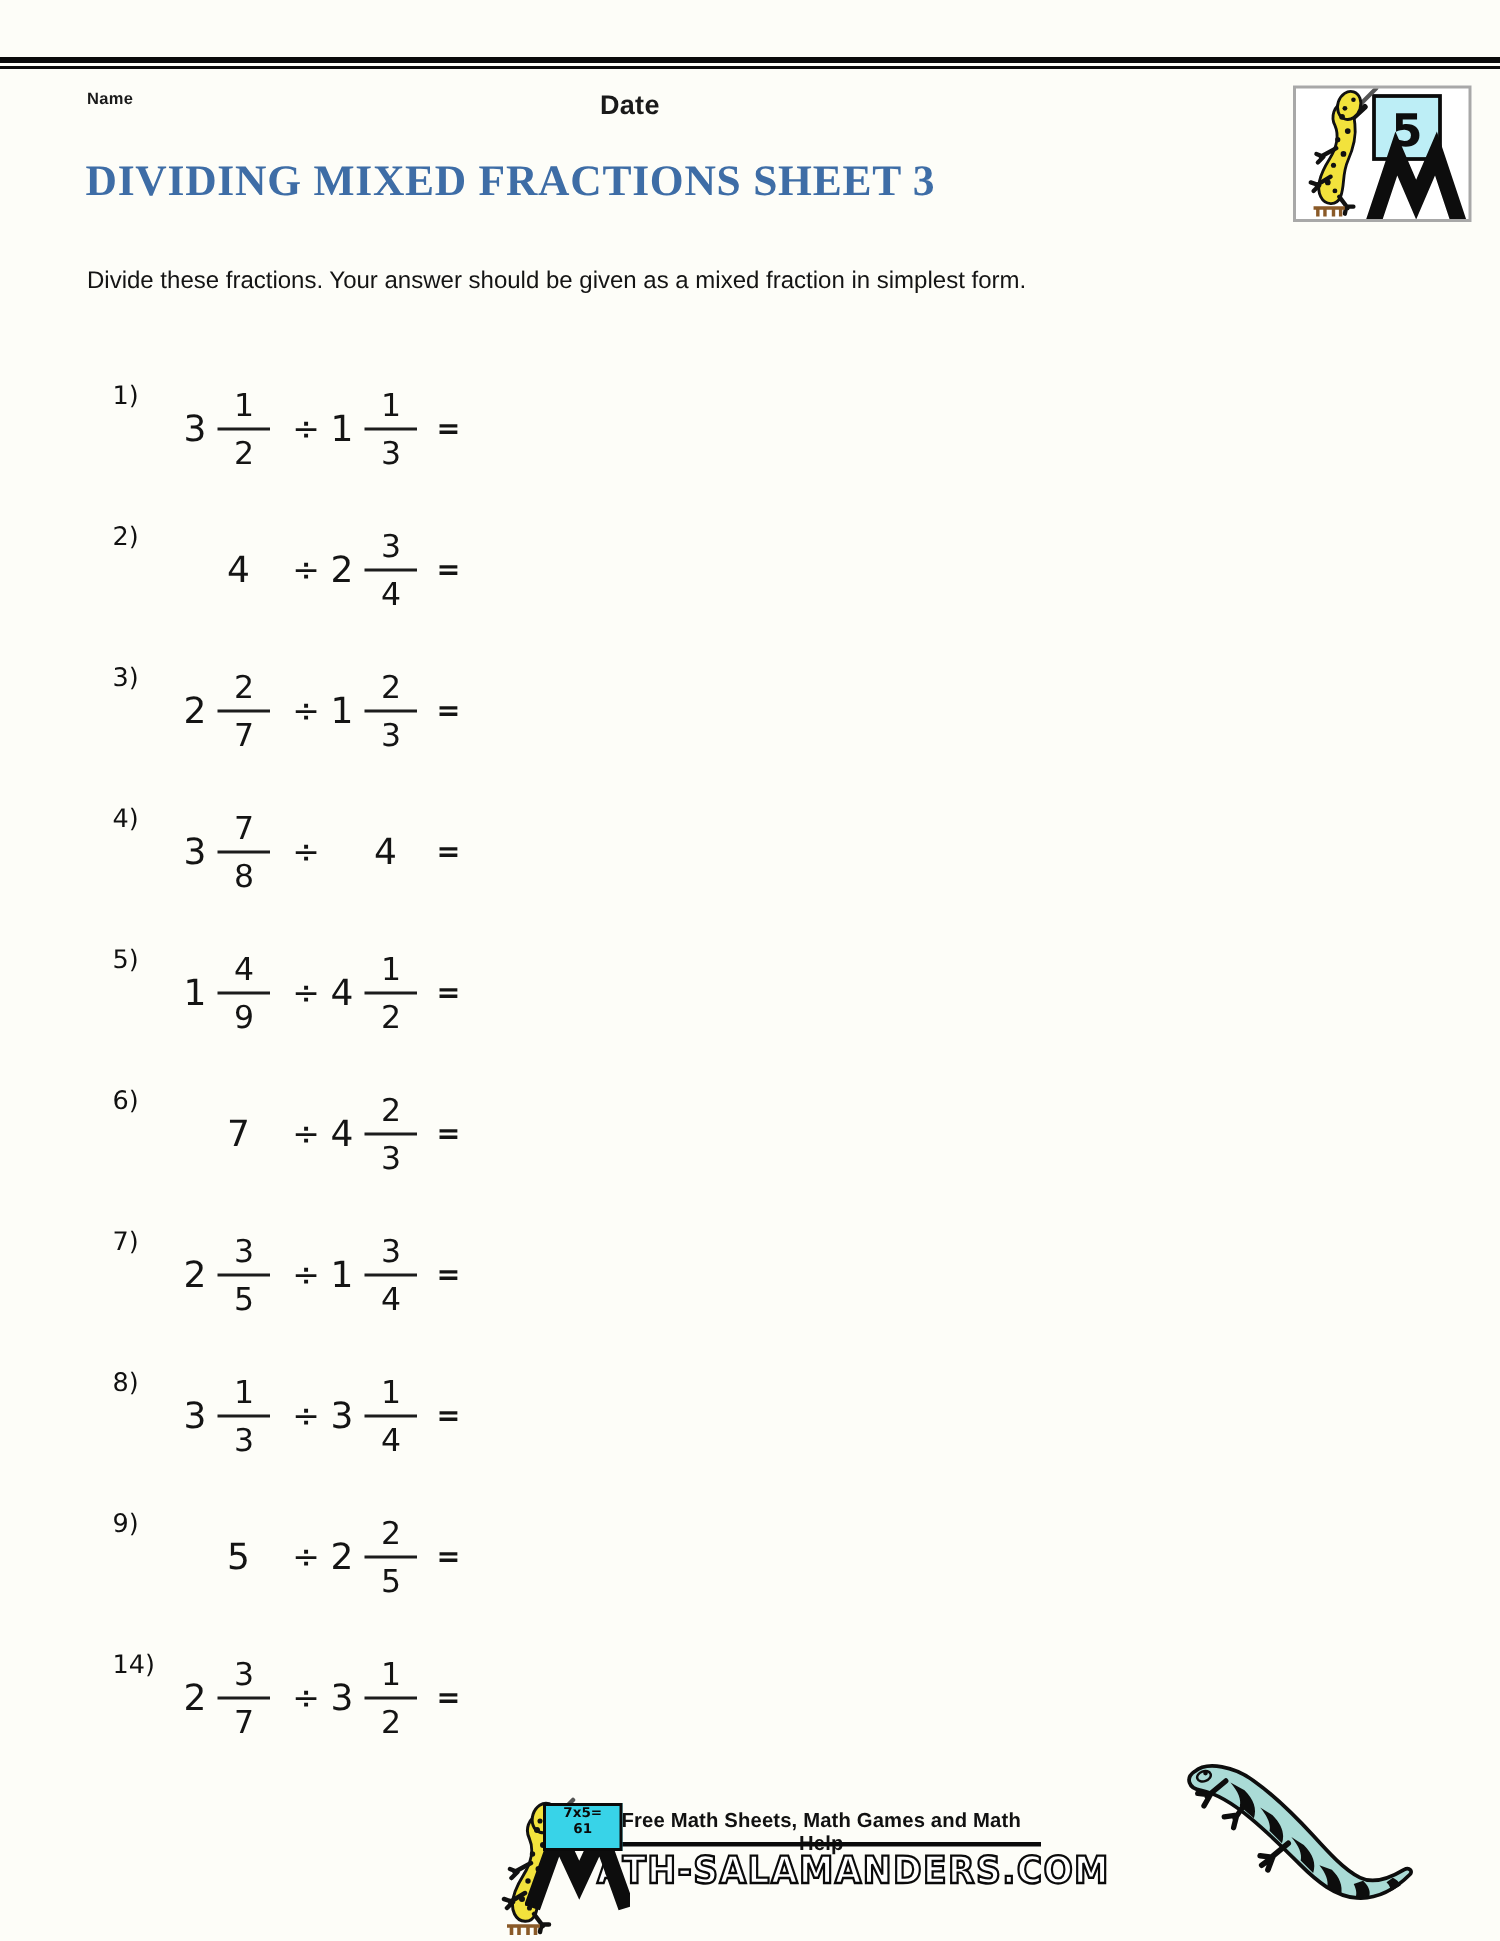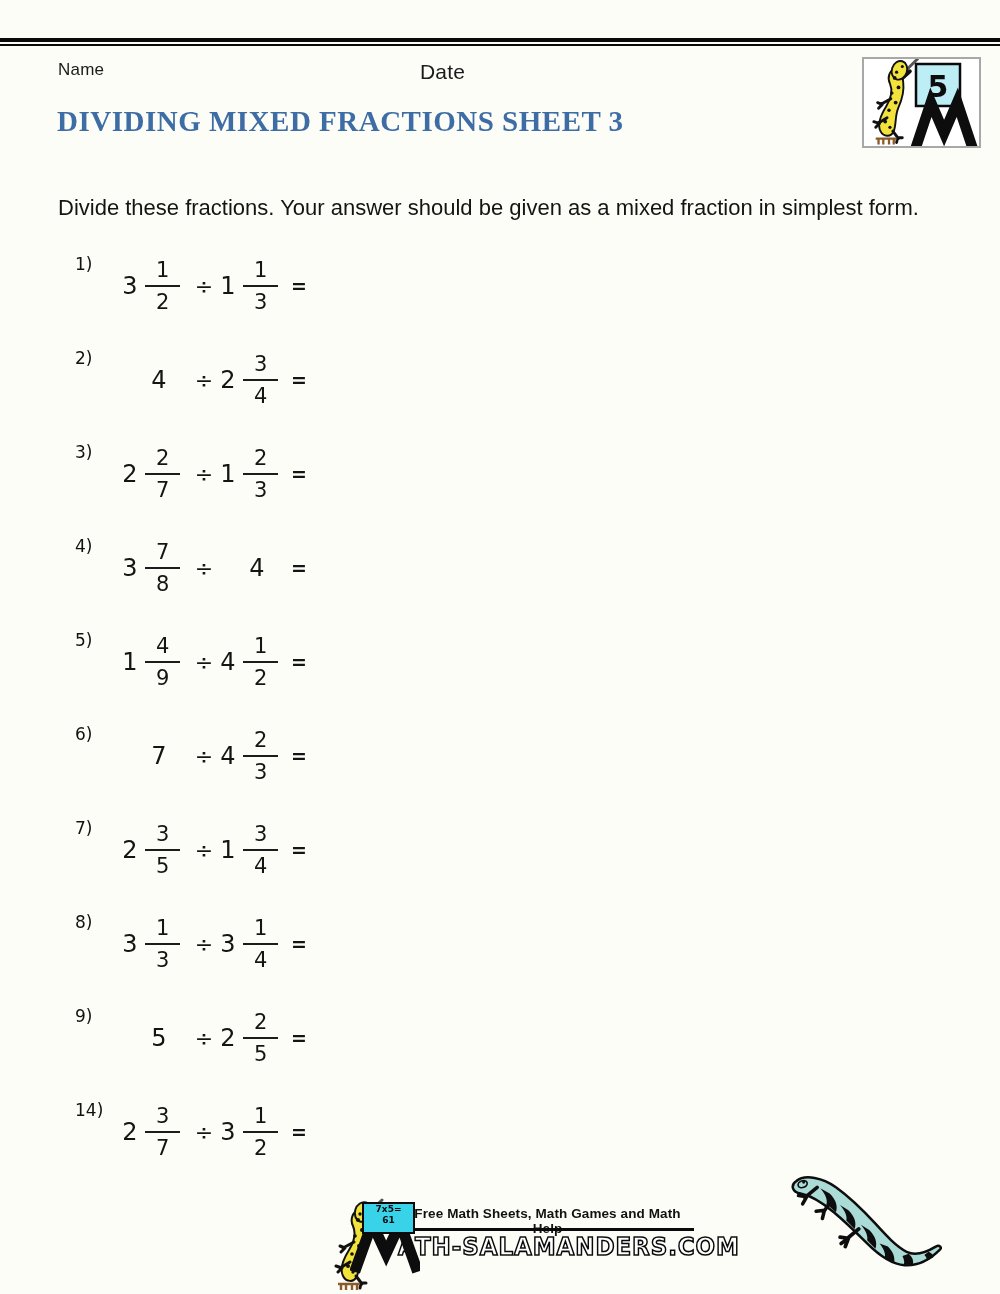--- a/index.html
+++ b/index.html
@@ -12,38 +12,38 @@
     color:#1a1a1a;
     overflow:hidden;
   }
 
   
   .top-rule { position:absolute; left:0; top:38px; width:1000px; }
   .top-rule .b1 { height:4px; background:#0a0a0a; }
   .top-rule .w  { height:2px; background:#fdfdf8; }
   .top-rule .b2 { height:2px; background:#0a0a0a; }
 
-  .name-label { position:absolute; left:58px; top:60px; font-size:17px; font-weight:400; letter-spacing:.2px; }
-  .date-label { position:absolute; left:420px; top:60px; font-size:21px; font-weight:400; letter-spacing:.2px; }
+  .name-label { position:absolute; left:58px; top:60px; font-size:11px; font-weight:700; letter-spacing:.2px; }
+  .date-label { position:absolute; left:400px; top:60px; font-size:18px; font-weight:700; letter-spacing:.2px; }
 
   
   .grade-logo { position:absolute; left:862px; top:57px; width:119px; height:91px;
     background:#ffffff; border:2px solid #a8a8a8; }
   .grade-logo svg { position:absolute; left:0; top:0; }
 
   .page-title {
     position:absolute; left:57px; top:105px;
     font-family:"Liberation Serif", serif;
     font-size:29px; font-weight:600; letter-spacing:.5px;
     color:#3e6da6; white-space:nowrap;
   }
 
   .instructions {
     position:absolute; left:58px; top:169px; width:890px;
-    font-size:22px; line-height:37px; color:#141414;margin-top:20px;
+    font-size:16px; line-height:37px; color:#141414;
   }
 
   
   .problems { position:absolute; left:0; top:254px; width:1000px; }
   .problem-row {
     display:flex; align-items:center;
     height:64px; margin-bottom:30px; padding-left:75px;
     font-family:"DejaVu Sans", sans-serif;
   }
   .p-label {

